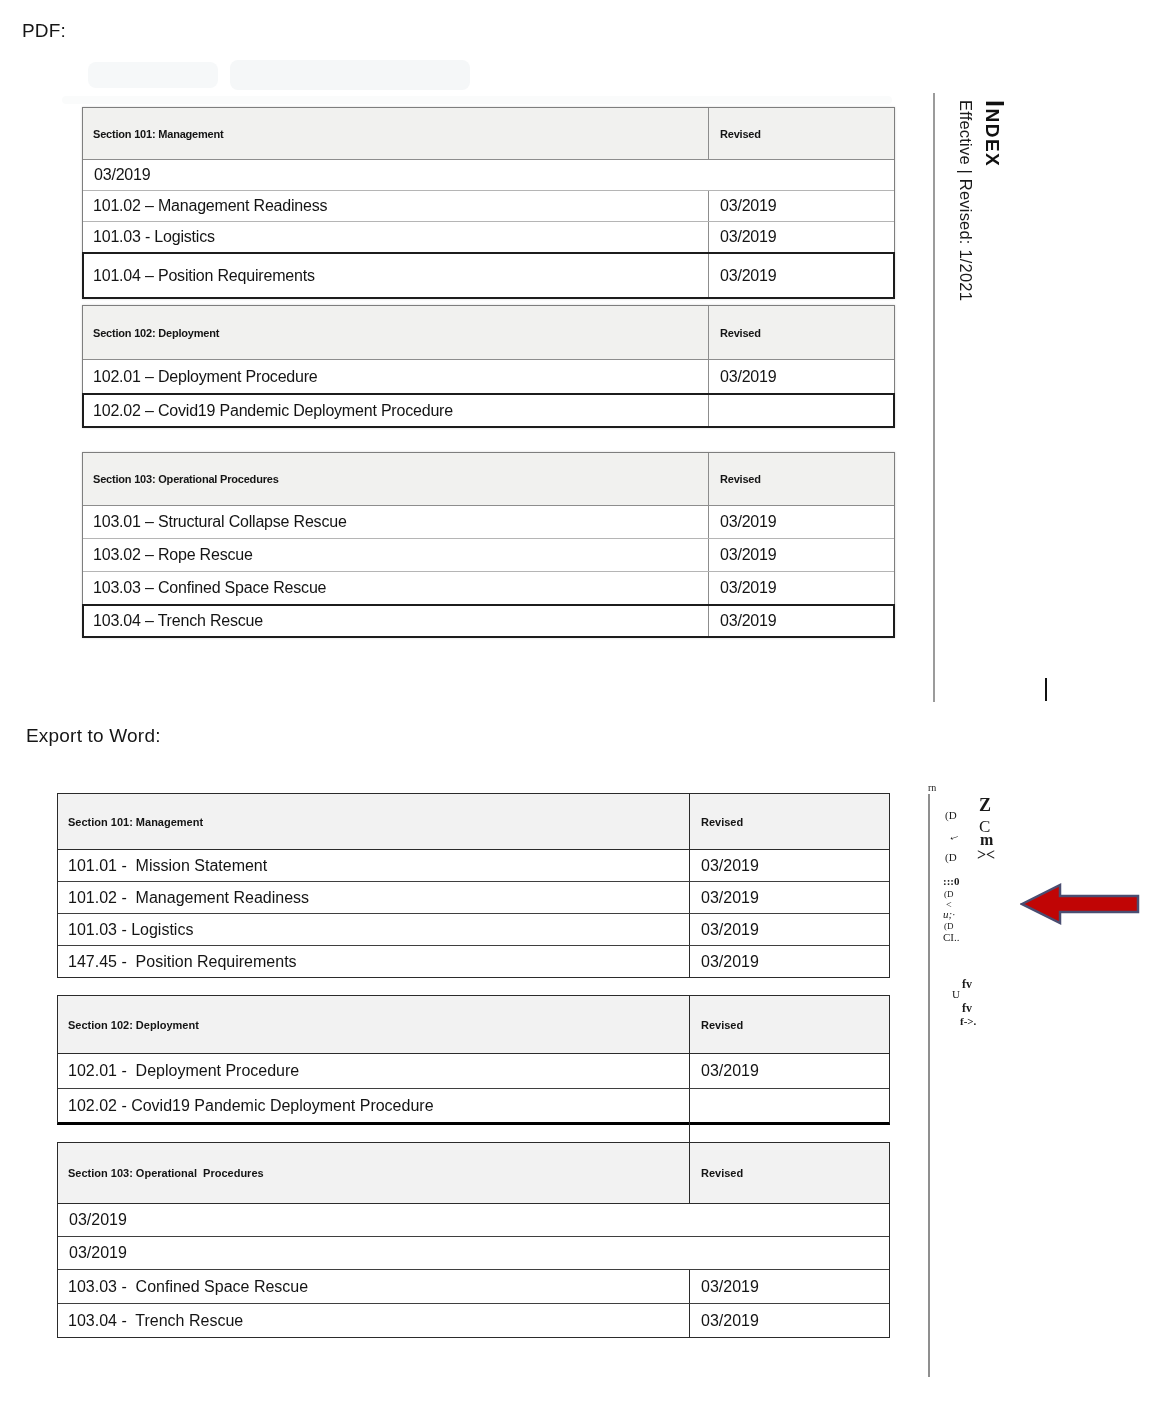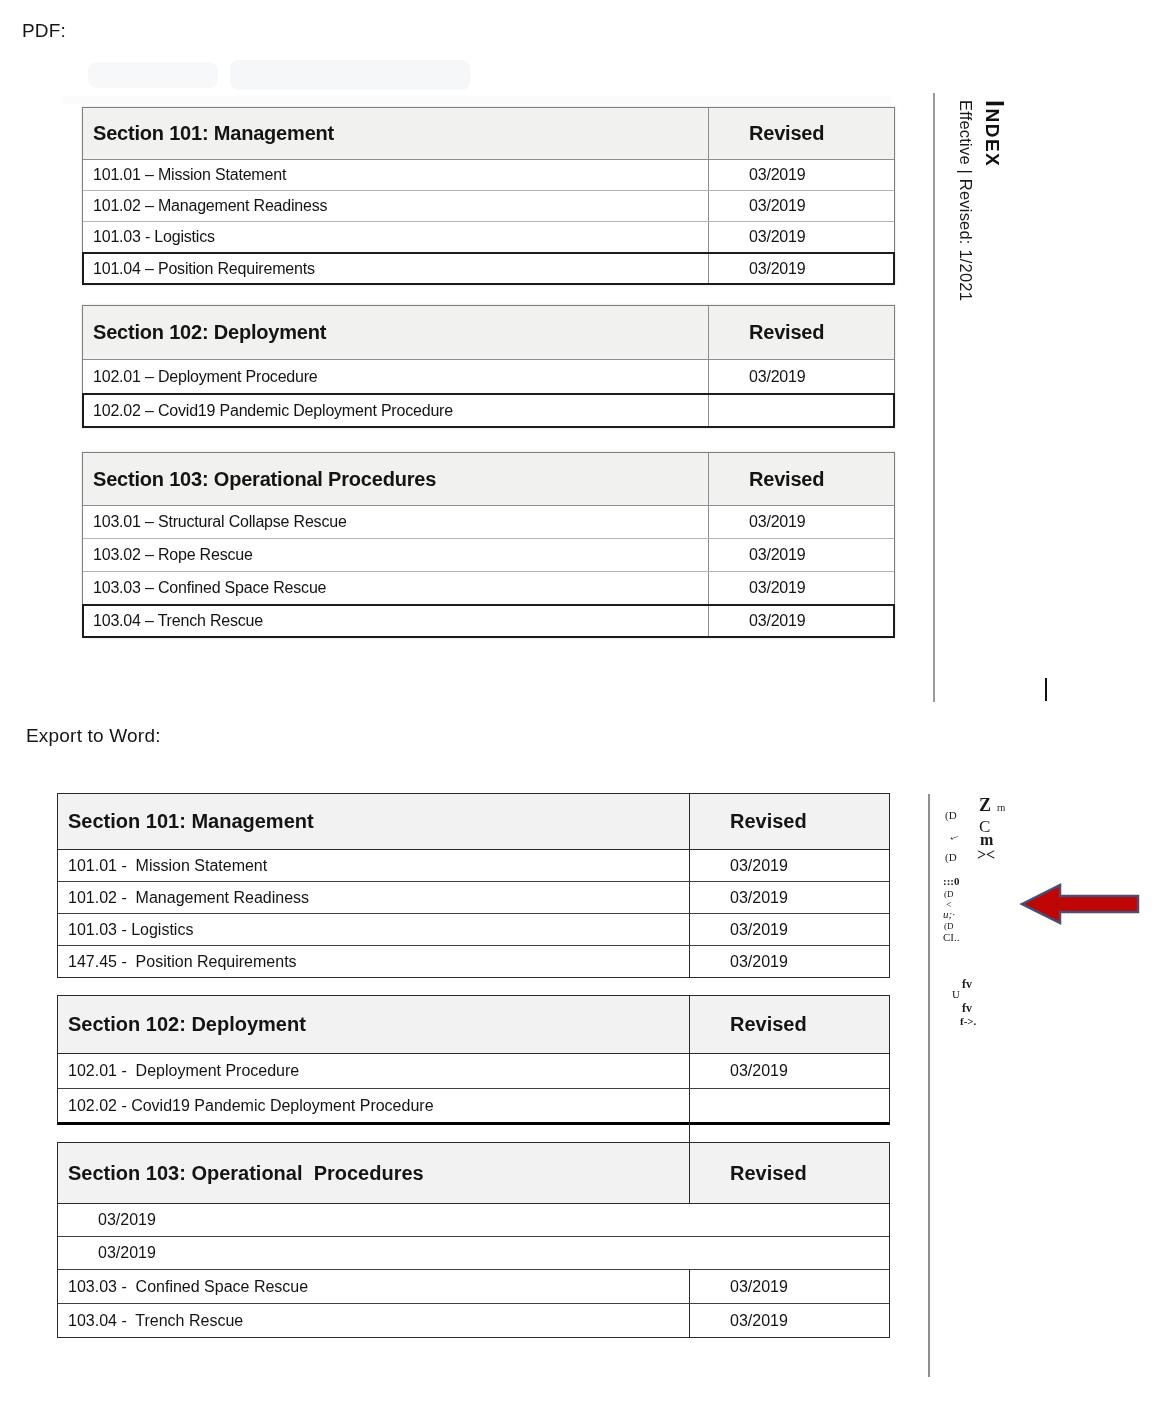--- a/index.html
+++ b/index.html
@@ -11,24 +11,24 @@
   .lbl-word{left:26px;top:725px;}
 
   
   .smudge{position:absolute;border-radius:8px;}
   .sm1{left:88px;top:62px;width:130px;height:26px;background:#f6f8f9;}
   .sm2{left:230px;top:60px;width:240px;height:30px;background:#f5f7f8;}
   .sm3{left:62px;top:96px;width:830px;height:8px;background:#fafbfb;}
 
   
   .tbl{position:absolute;background:#fff;display:flex;flex-direction:column;}
-  .thead{display:flex;font-weight:bold;font-size:20px;justify-content:flex-end;}
+  .thead{display:flex;font-weight:bold;font-size:11px;justify-content:flex-end;}
   .trow{display:flex;font-size:16px;}
   .c1{display:flex;align-items:center;padding-left:10px;white-space:pre;box-sizing:border-box;}
-  .c2{flex:1;display:flex;align-items:center;padding-left:11px;white-space:pre;box-sizing:border-box;margin-left:29px;}
+  .c2{flex:1;display:flex;align-items:center;padding-left:11px;white-space:pre;box-sizing:border-box;}
 
   .tbl.pdf{width:811px;border:1px solid #7e7e7e;box-shadow:0 0 2px rgba(0,0,0,.18);letter-spacing:-.2px;}
   .pdf .thead{background:#f1f1ef;border-bottom:1px solid #8d8d8d;}
   .pdf .c1{flex:0 0 626px;border-right:1px solid #8d8d8d;}
   .pdf .trow{border-bottom:1px solid #b5b5b5;}
   .pdf .trow:last-child{border-bottom:none;}
   .pdf .trow.hl{outline:2px solid #1c1c1c;outline-offset:-1px;}
 
   .tbl.word{width:831px;border:1px solid #2b2b2b;}
   .word .thead{background:#f2f2f2;border-bottom:1px solid #2b2b2b;}
@@ -42,21 +42,21 @@
   .index-title{position:absolute;left:1009px;top:100px;transform:rotate(90deg);transform-origin:0 0;
                font-weight:bold;font-size:19px;letter-spacing:1.5px;white-space:nowrap;color:#111;}
   .index-title .big{font-size:25px;}
   .index-sub{position:absolute;left:975px;top:100px;transform:rotate(90deg);transform-origin:0 0;
              font-size:16.5px;white-space:nowrap;color:#1a1a1a;letter-spacing:.2px;}
   .pdf-tick{position:absolute;left:1045px;top:678px;width:2px;height:23px;background:#111;}
 
   
   .word-vline{position:absolute;left:928px;top:794px;width:2px;height:583px;background:#8f8f8f;}
   .glyph{position:absolute;font-family:"Liberation Serif",serif;color:#1a1a1a;line-height:1;white-space:pre;}
-  .g0{left:997px;top:783px;font-size:10px;margin-top:20px;}
+  .g0{left:928px;top:783px;font-size:10px;}
   .g1{left:979px;top:796px;font-size:18px;font-weight:bold;}
   .g2{left:945px;top:810px;font-size:11px;}
   .g3{left:979px;top:818px;font-size:17px;}
   .g4{left:947px;top:829px;font-size:13px;font-weight:bold;transform:rotate(-18deg);}
   .g5{left:980px;top:832px;font-size:16px;font-weight:bold;}
   .g6{left:945px;top:852px;font-size:11px;}
   .g7{left:977px;top:847px;font-size:16px;font-weight:bold;}
   .g8{left:943px;top:876px;font-size:11px;font-weight:bold;}
   .g9{left:944px;top:890px;font-size:9px;}
   .g10{left:946px;top:900px;font-size:10px;}
@@ -81,32 +81,31 @@
   <div class="smudge sm1"></div>
   <div class="smudge sm2"></div>
   <div class="smudge sm3"></div>
 
   <div class="tbl pdf" style="left:82px;top:107px;">
     <div class="thead" style="height:51px">
       <div class="c1">Section 101: Management</div>
       <div class="c2">Revised</div>
     </div>
     <div class="trow" style="height:30px">
-      <div class="c1">101.01 – Mission Statement</div>
       <div class="c2">03/2019</div>
     </div>
     <div class="trow" style="height:30px">
       <div class="c1">101.02 – Management Readiness</div>
       <div class="c2">03/2019</div>
     </div>
     <div class="trow" style="height:30px">
       <div class="c1">101.03 - Logistics</div>
       <div class="c2">03/2019</div>
     </div>
-    <div class="trow hl" style="height:31px">
+    <div class="trow hl" style="height:45px">
       <div class="c1">101.04 – Position Requirements</div>
       <div class="c2">03/2019</div>
     </div>
   </div>
 
   <div class="tbl pdf" style="left:82px;top:305px;">
     <div class="thead" style="height:53px">
       <div class="c1">Section 102: Deployment</div>
       <div class="c2">Revised</div>
     </div>

